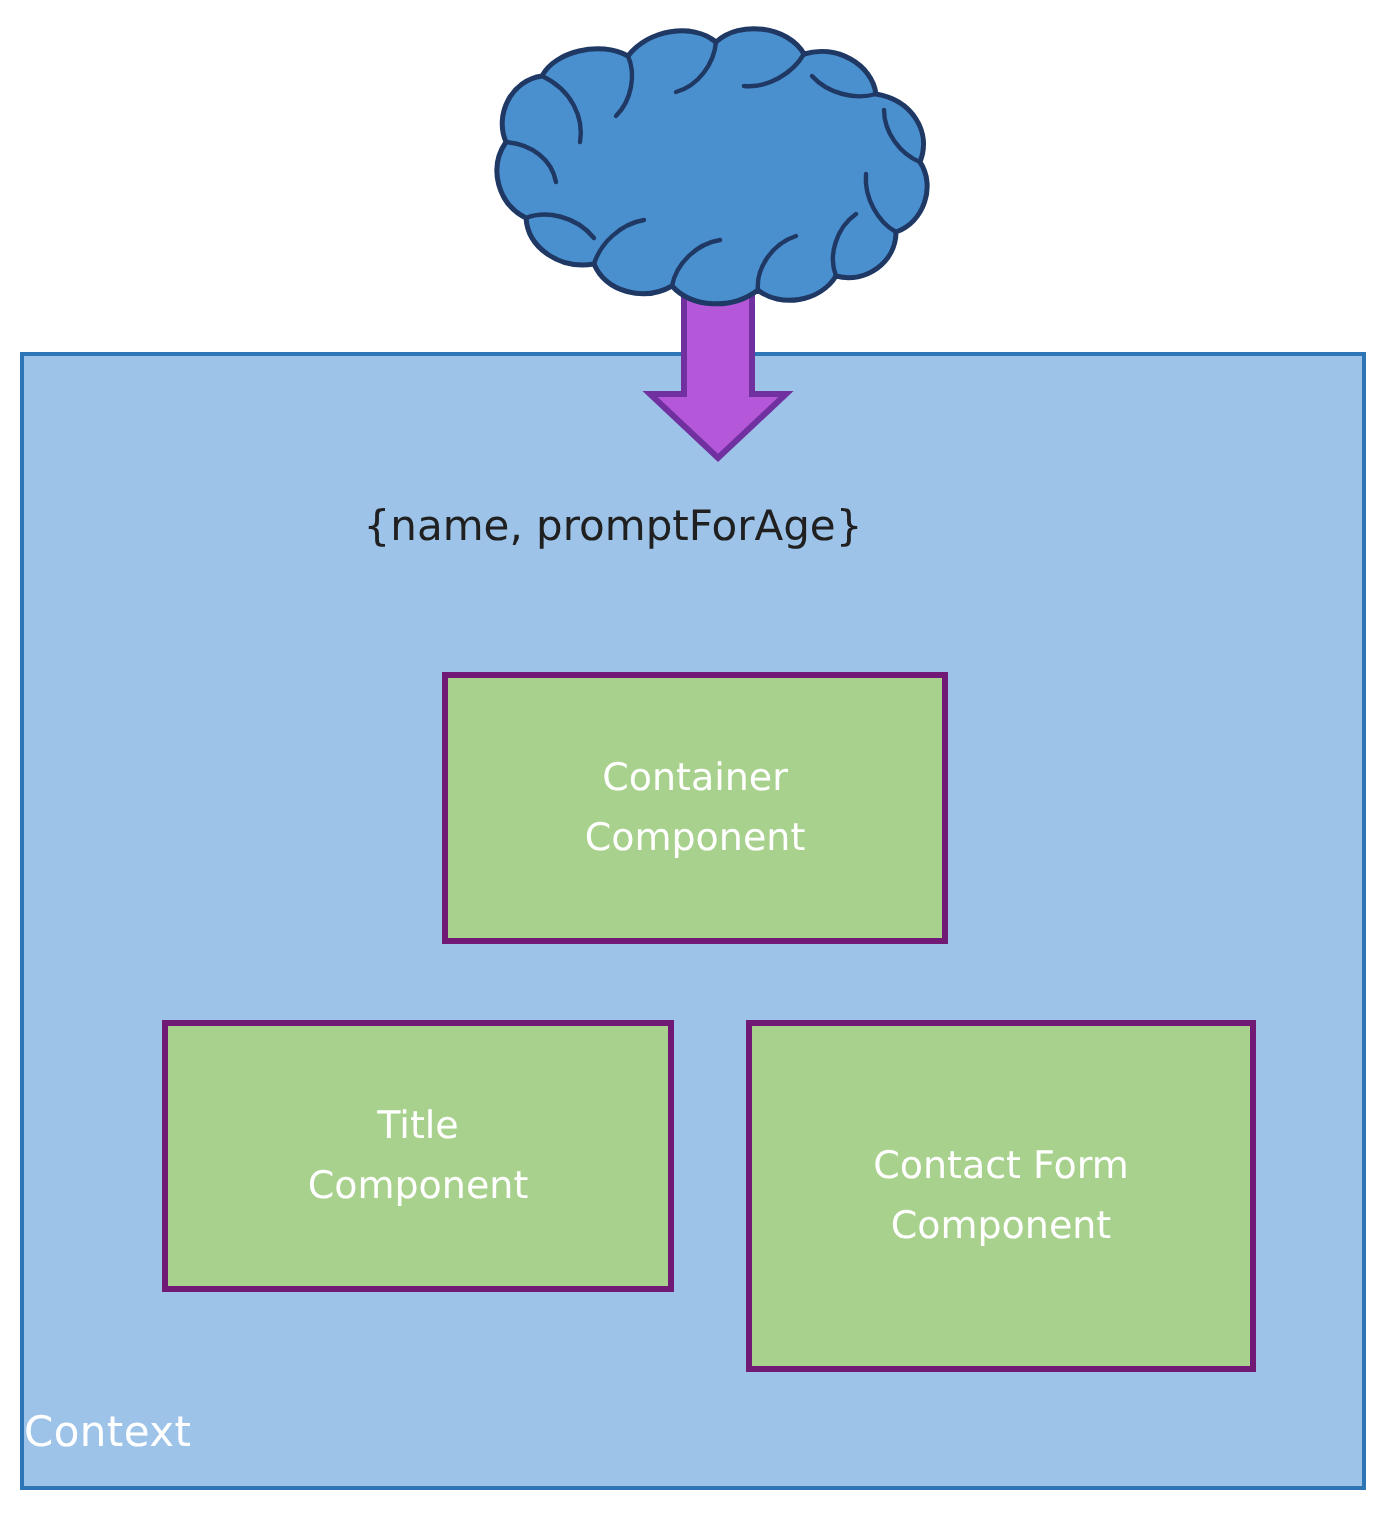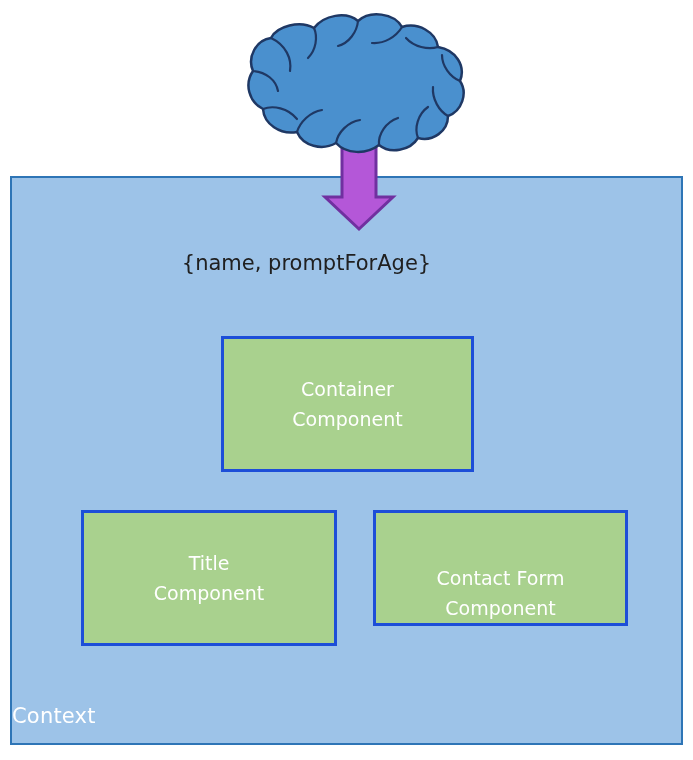--- a/index.html
+++ b/index.html
@@ -100,21 +100,21 @@
     color: #202020;
     font-size: 21px;
     line-height: 28px;
   }
 
   
   .component-box {
     position: absolute;
     box-sizing: border-box;
     background: #A9D18E;
-    border: 3px solid #1d4ed8;
+    border: 3px solid #701a75;
     display: flex;
     align-items: center;
     justify-content: center;
     text-align: center;
   }
   .component-box .comp-label {
     color: #ffffff;
     font-size: 19px;
     line-height: 30px;
     white-space: pre-line;
@@ -129,22 +129,21 @@
   #box-title {
     left: 81px;
     top: 510px;
     width: 256px;
     height: 136px;
   }
   #box-contact {
     left: 373px;
     top: 510px;
     width: 255px;
-    height: 116px;
-    align-items: flex-end;
+    height: 176px;
   }
 </style>
 </head>
 <body>
 
 <div id="diagram-canvas">
 
   <div class="context-box">
     <div class="context-label">Context</div>
   </div>

